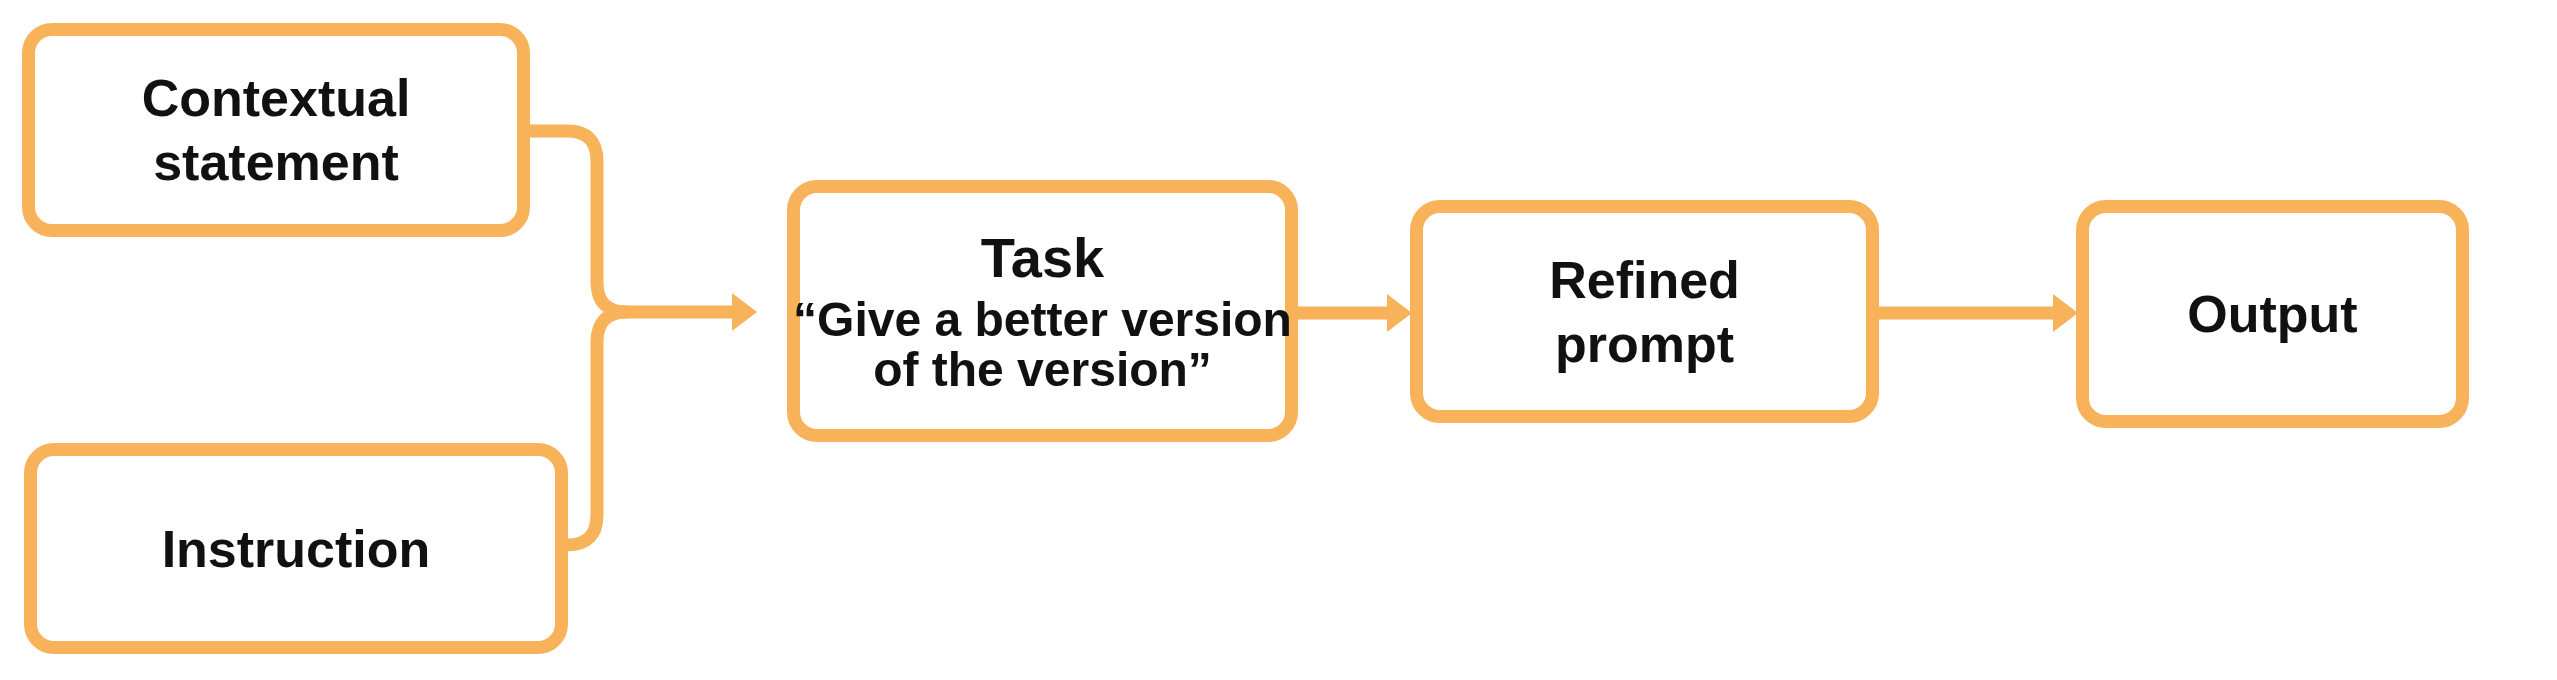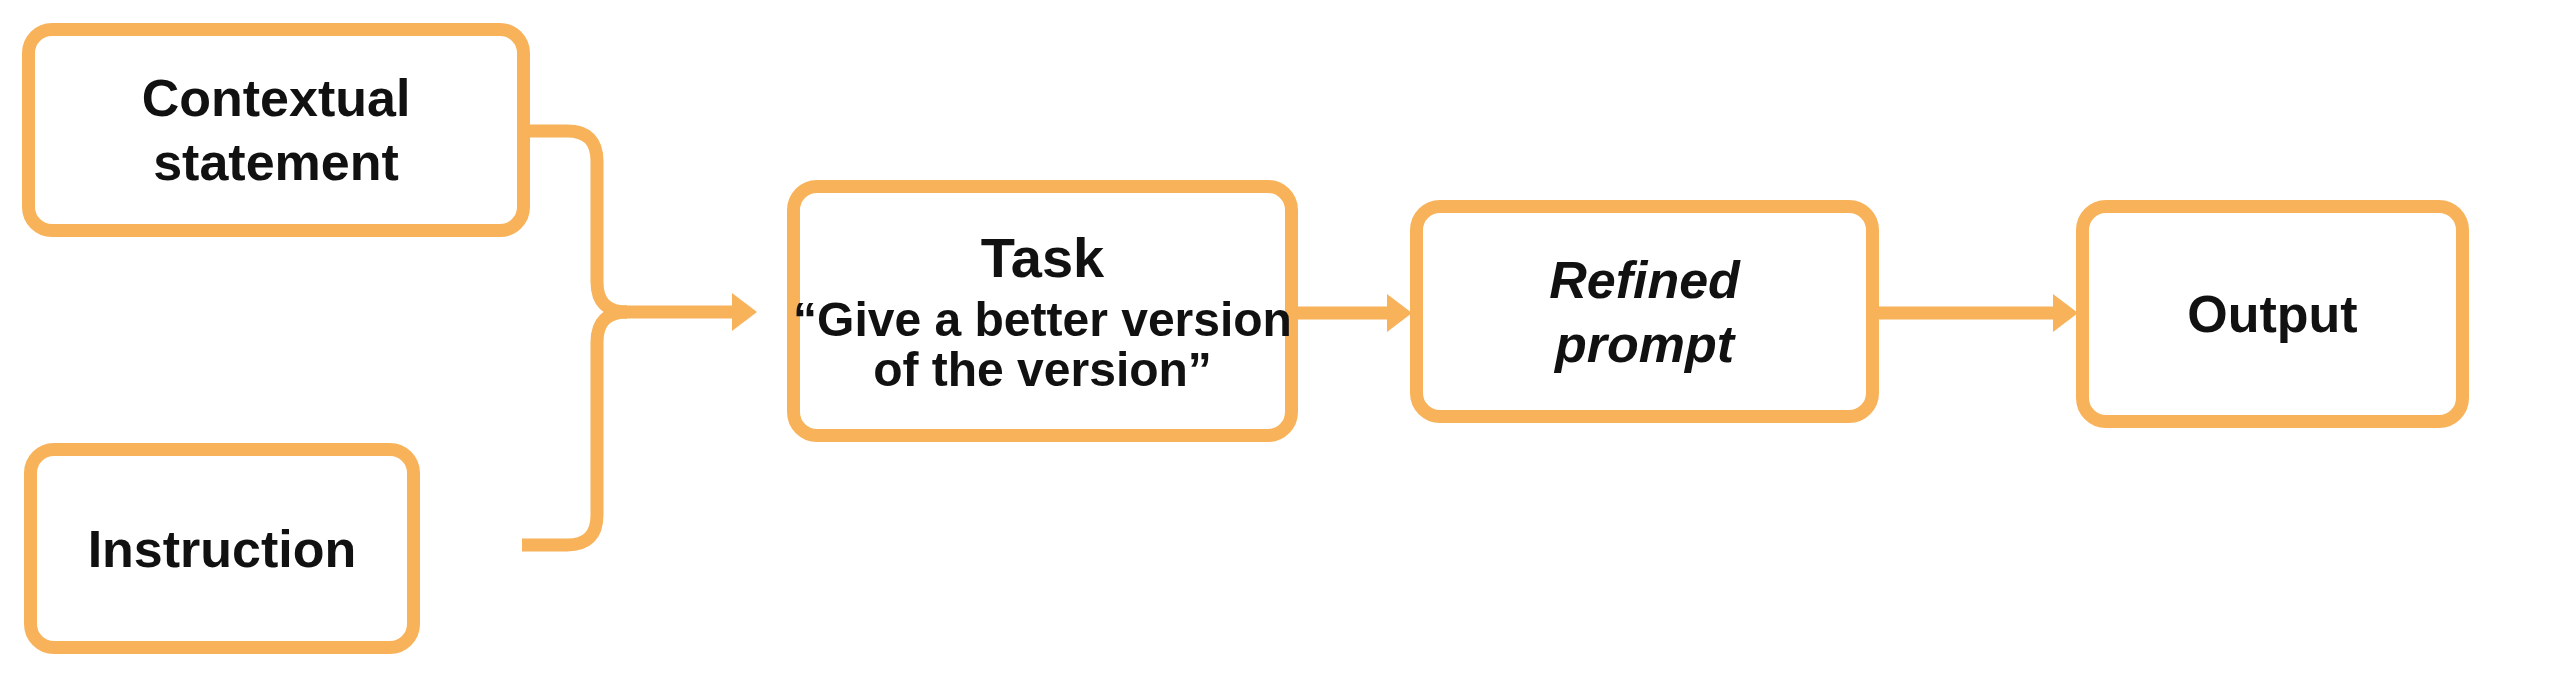--- a/index.html
+++ b/index.html
@@ -51,23 +51,23 @@
     text-align: center;
     color: var(--text);
     font-weight: 700;
   }
   .node .line {
     font-size: 52px;
     line-height: 64px;
     white-space: nowrap;
   }
   .node-contextual { left: 22px;   top: 23px;  width: 508px; height: 214px; }
-  .node-instruction{ left: 24px;   top: 443px; width: 396px; height: 211px; }
+  .node-instruction{ left: 24px;   top: 443px; width: 544px; height: 211px; }
   .node-task       { left: 754px;  top: 180px; width: 511px; height: 262px; margin-left: 33px; }
-  .node-refined    { left: 1410px; top: 200px; width: 469px; height: 223px; font-style: italic; }
+  .node-refined    { left: 1410px; top: 200px; width: 469px; height: 223px; }
   .node-output     { left: 2076px; top: 200px; width: 393px; height: 228px; }
   .task-title {
     font-size: 56px;
     line-height: 62px;
     white-space: nowrap;
   }
   .task-quote {
     font-size: 48px;
     line-height: 50px;
     white-space: nowrap;

